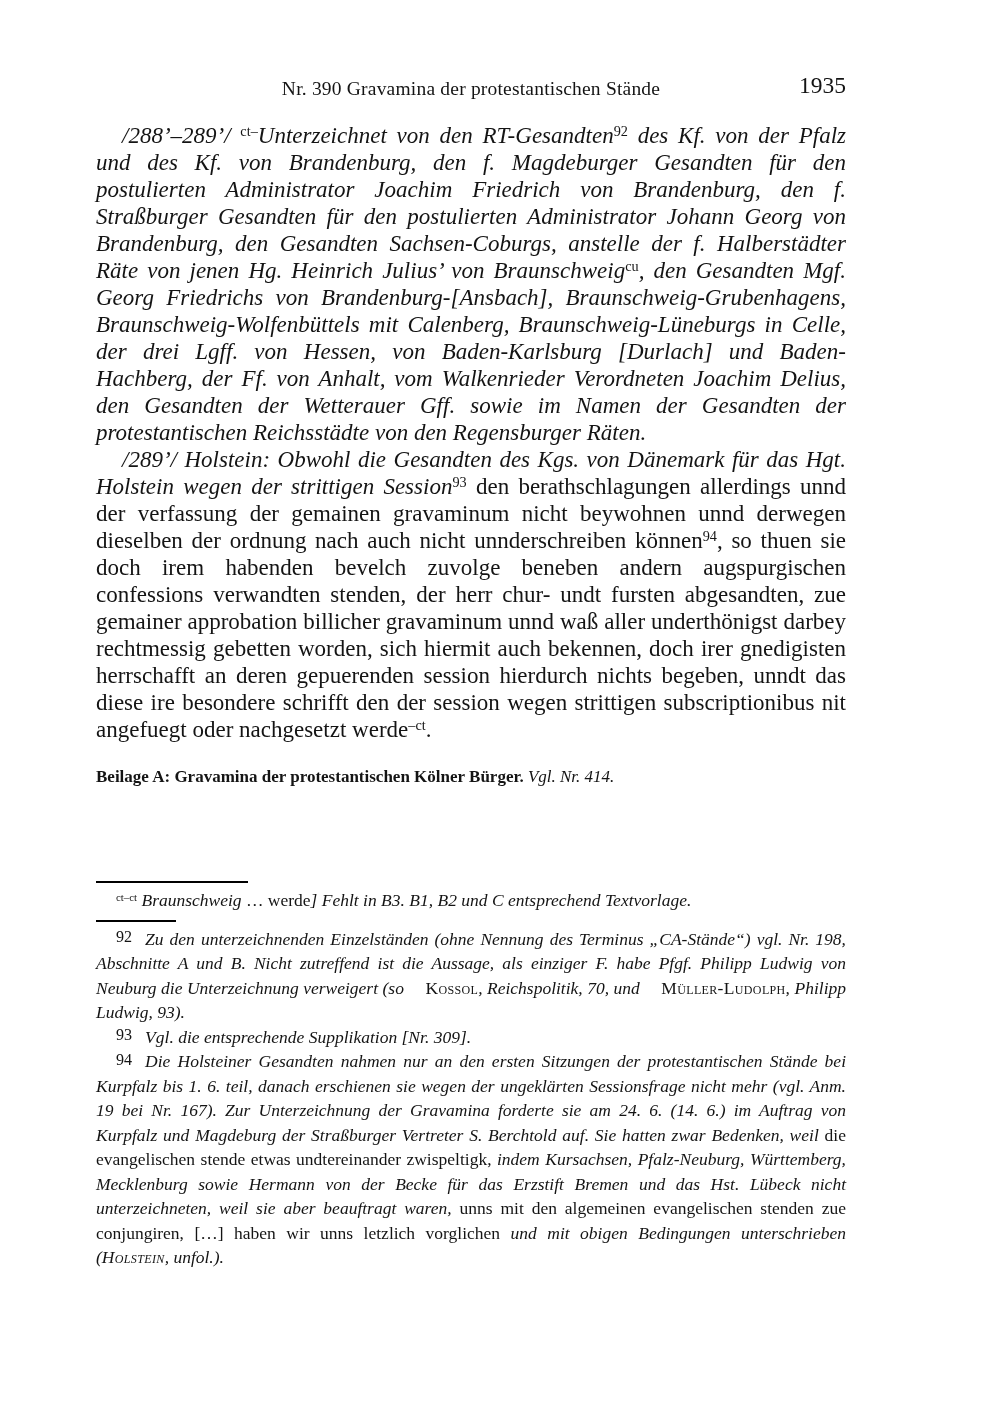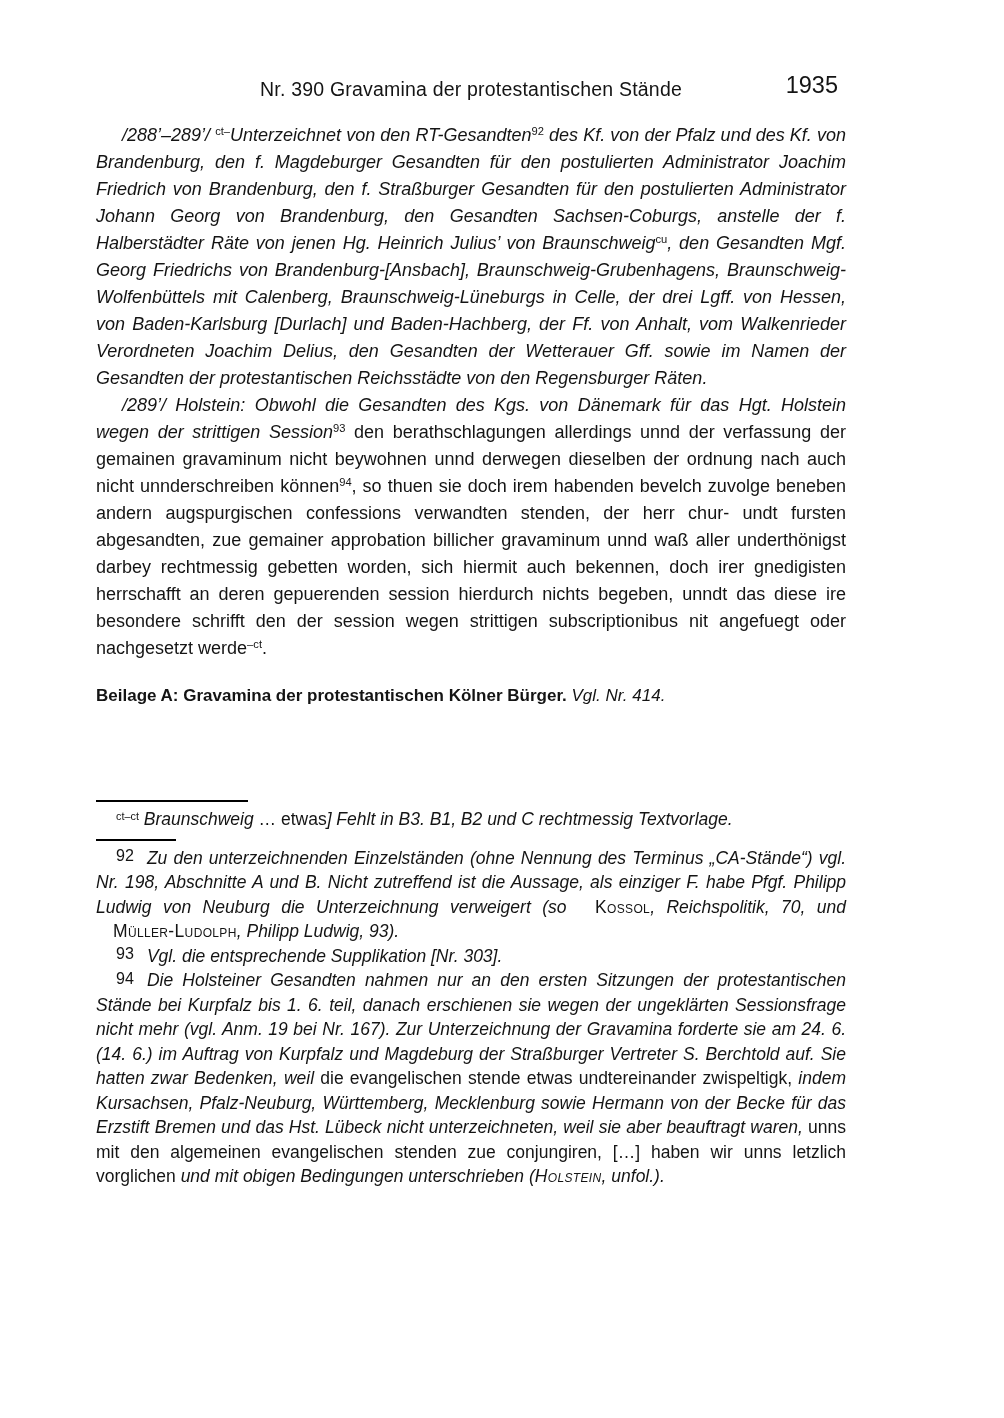--- a/index.html
+++ b/index.html
@@ -1,21 +1,21 @@
 <!DOCTYPE html>
 <html lang="de"><head>
 <meta charset="utf-8">
 <style>
   html,body{margin:0;padding:0;background:#e8e8e8;}
   .page{
     position:relative;
     width:1004px;height:1418px;
     background:#ffffff;
     color:#141414;
-    font-family:Liberation Sans, sans-serif;
+    font-family:Liberation Serif, serif;
     overflow:hidden;
     box-sizing:border-box;
     padding-top:76px;
   }
   .textblock{
     margin-left:96px;
     width:750px;
   }
   
   .running-head{
@@ -24,28 +24,28 @@
     font-size:19.5px;
     line-height:26px;
   }
   .head-title{
     display:block;
     text-align:center;
     letter-spacing:0.2px;
   }
   .page-number{
     position:absolute;
-    right:8px;top:-4px;
+    right:0;top:-4px;
     font-size:23.5px;
   }
   
   .main-text{display:block;margin-top:18px;}
   .body-par{
     margin:0;
-    font-size:18px;
+    font-size:23px;
     line-height:27px;
     text-align:justify;
     text-indent:26px;
   }
   .beilage{
     margin:20px 0 0 0;
     font-size:17px;
     line-height:27px;
     text-indent:0;
   }
@@ -96,22 +96,22 @@
     </header>
 
     <main class="main-text">
       <p class="body-par"><span class="run-i">/288’–289’/ </span><span class="run-sup">ct–</span><span class="run-i">Unterzeichnet von den RT-Gesandten</span><span class="run-sup">92</span><span class="run-i"> des Kf. von der Pfalz und des Kf. von Brandenburg, den f. Magdeburger Gesandten für den postulierten Administrator Joachim Friedrich von Brandenburg, den f. Straßburger Gesandten für den postulierten Administrator Johann Georg von Brandenburg, den Gesandten Sachsen-Coburgs, anstelle der f. Halberstädter Räte von jenen Hg. Heinrich Julius’ von Braunschweig</span><span class="run-sup">cu</span><span class="run-i">, den Gesandten Mgf. Georg Friedrichs von Brandenburg-[Ansbach], Braunschweig-Grubenhagens, Braunschweig-Wolfenbüttels mit Calenberg, Braunschweig-Lüneburgs in Celle, der drei Lgff. von Hessen, von Baden-Karlsburg [Durlach] und Baden-Hachberg, der Ff. von Anhalt, vom Walkenrieder Verordneten Joachim Delius, den Gesandten der Wetterauer Gff. sowie im Namen der Gesandten der protestantischen Reichsstädte von den Regensburger Räten.</span></p>
       <p class="body-par"><span class="run-i">/289’/ Holstein: Obwohl die Gesandten des Kgs. von Dänemark für das Hgt. Holstein wegen der strittigen Session</span><span class="run-sup">93</span><span class="run-r"> den berathschlagungen allerdings unnd der verfassung der gemainen gravaminum nicht beywohnen unnd derwegen dieselben der ordnung nach auch nicht unnderschreiben können</span><span class="run-sup">94</span><span class="run-r">, so thuen sie doch irem habenden bevelch zuvolge beneben andern augspurgischen confessions verwandten stenden, der herr chur- undt fursten abgesandten, zue gemainer approbation billicher gravaminum unnd waß aller underthönigst darbey rechtmessig gebetten worden, sich hiermit auch bekennen, doch irer gnedigisten herrschafft an deren gepuerenden session hierdurch nichts begeben, unndt das diese ire besondere schrifft den der session wegen strittigen subscriptionibus nit angefuegt oder nachgesetzt werde</span><span class="run-sup">–ct</span><span class="run-r">.</span></p>
       <p class="beilage"><span class="run-b">Beilage A: Gravamina der protestantischen Kölner Bürger. </span><span class="run-i">Vgl. Nr. 414.</span></p>
     </main>
 
     <footer class="footnote-area">
       <div class="fn-rule fn-rule-long"></div>
-      <p class="fn"><span class="run-sup">ct–ct</span><span class="run-i"> Braunschweig </span><span class="run-r">… etwas</span><span class="run-i">] Fehlt in B3. B1, B2 und C rechtmessig Textvorlage.</span></p>
+      <p class="fn"><span class="run-sup">ct–ct</span><span class="run-i"> Braunschweig </span><span class="run-r">… werde</span><span class="run-i">] Fehlt in B3. B1, B2 und C entsprechend Textvorlage.</span></p>
 
       <div class="fn-rule fn-rule-short"></div>
       <p class="fn"><span class="run-fnum">92</span><span class="run-i">Zu den unterzeichnenden Einzelständen (ohne Nennung des Terminus „CA-Stände“) vgl. Nr. 198, Abschnitte A und B. Nicht zutreffend ist die Aussage, als einziger F. habe Pfgf. Philipp Ludwig von Neuburg die Unterzeichnung verweigert (so </span><span class="run-sc">Kossol</span><span class="run-i">, Reichspolitik, 70, und </span><span class="run-sc">Müller-Ludolph</span><span class="run-i">, Philipp Ludwig, 93).</span></p>
-      <p class="fn"><span class="run-fnum">93</span><span class="run-i">Vgl. die entsprechende Supplikation [Nr. 303].</span></p>
+      <p class="fn"><span class="run-fnum">93</span><span class="run-i">Vgl. die entsprechende Supplikation [Nr. 309].</span></p>
       <p class="fn"><span class="run-fnum">94</span><span class="run-i">Die Holsteiner Gesandten nahmen nur an den ersten Sitzungen der protestantischen Stände bei Kurpfalz bis 1. 6. teil, danach erschienen sie wegen der ungeklärten Sessionsfrage nicht mehr (vgl. Anm. 19 bei Nr. 167). Zur Unterzeichnung der Gravamina forderte sie am 24. 6. (14. 6.) im Auftrag von Kurpfalz und Magdeburg der Straßburger Vertreter S. Berchtold auf. Sie hatten zwar Bedenken, weil </span><span class="run-r">die evangelischen stende etwas undtereinander zwispeltigk, </span><span class="run-i">indem Kursachsen, Pfalz-Neuburg, Württemberg, Mecklenburg sowie Hermann von der Becke für das Erzstift Bremen und das Hst. Lübeck nicht unterzeichneten, weil sie aber beauftragt waren, </span><span class="run-r">unns mit den algemeinen evangelischen stenden zue conjungiren, […] haben wir unns letzlich vorglichen </span><span class="run-i">und mit obigen Bedingungen unterschrieben (</span><span class="run-isc">Holstein</span><span class="run-i">, unfol.).</span></p>
     </footer>
 
   </div>
 </div>
 
 </body></html>

